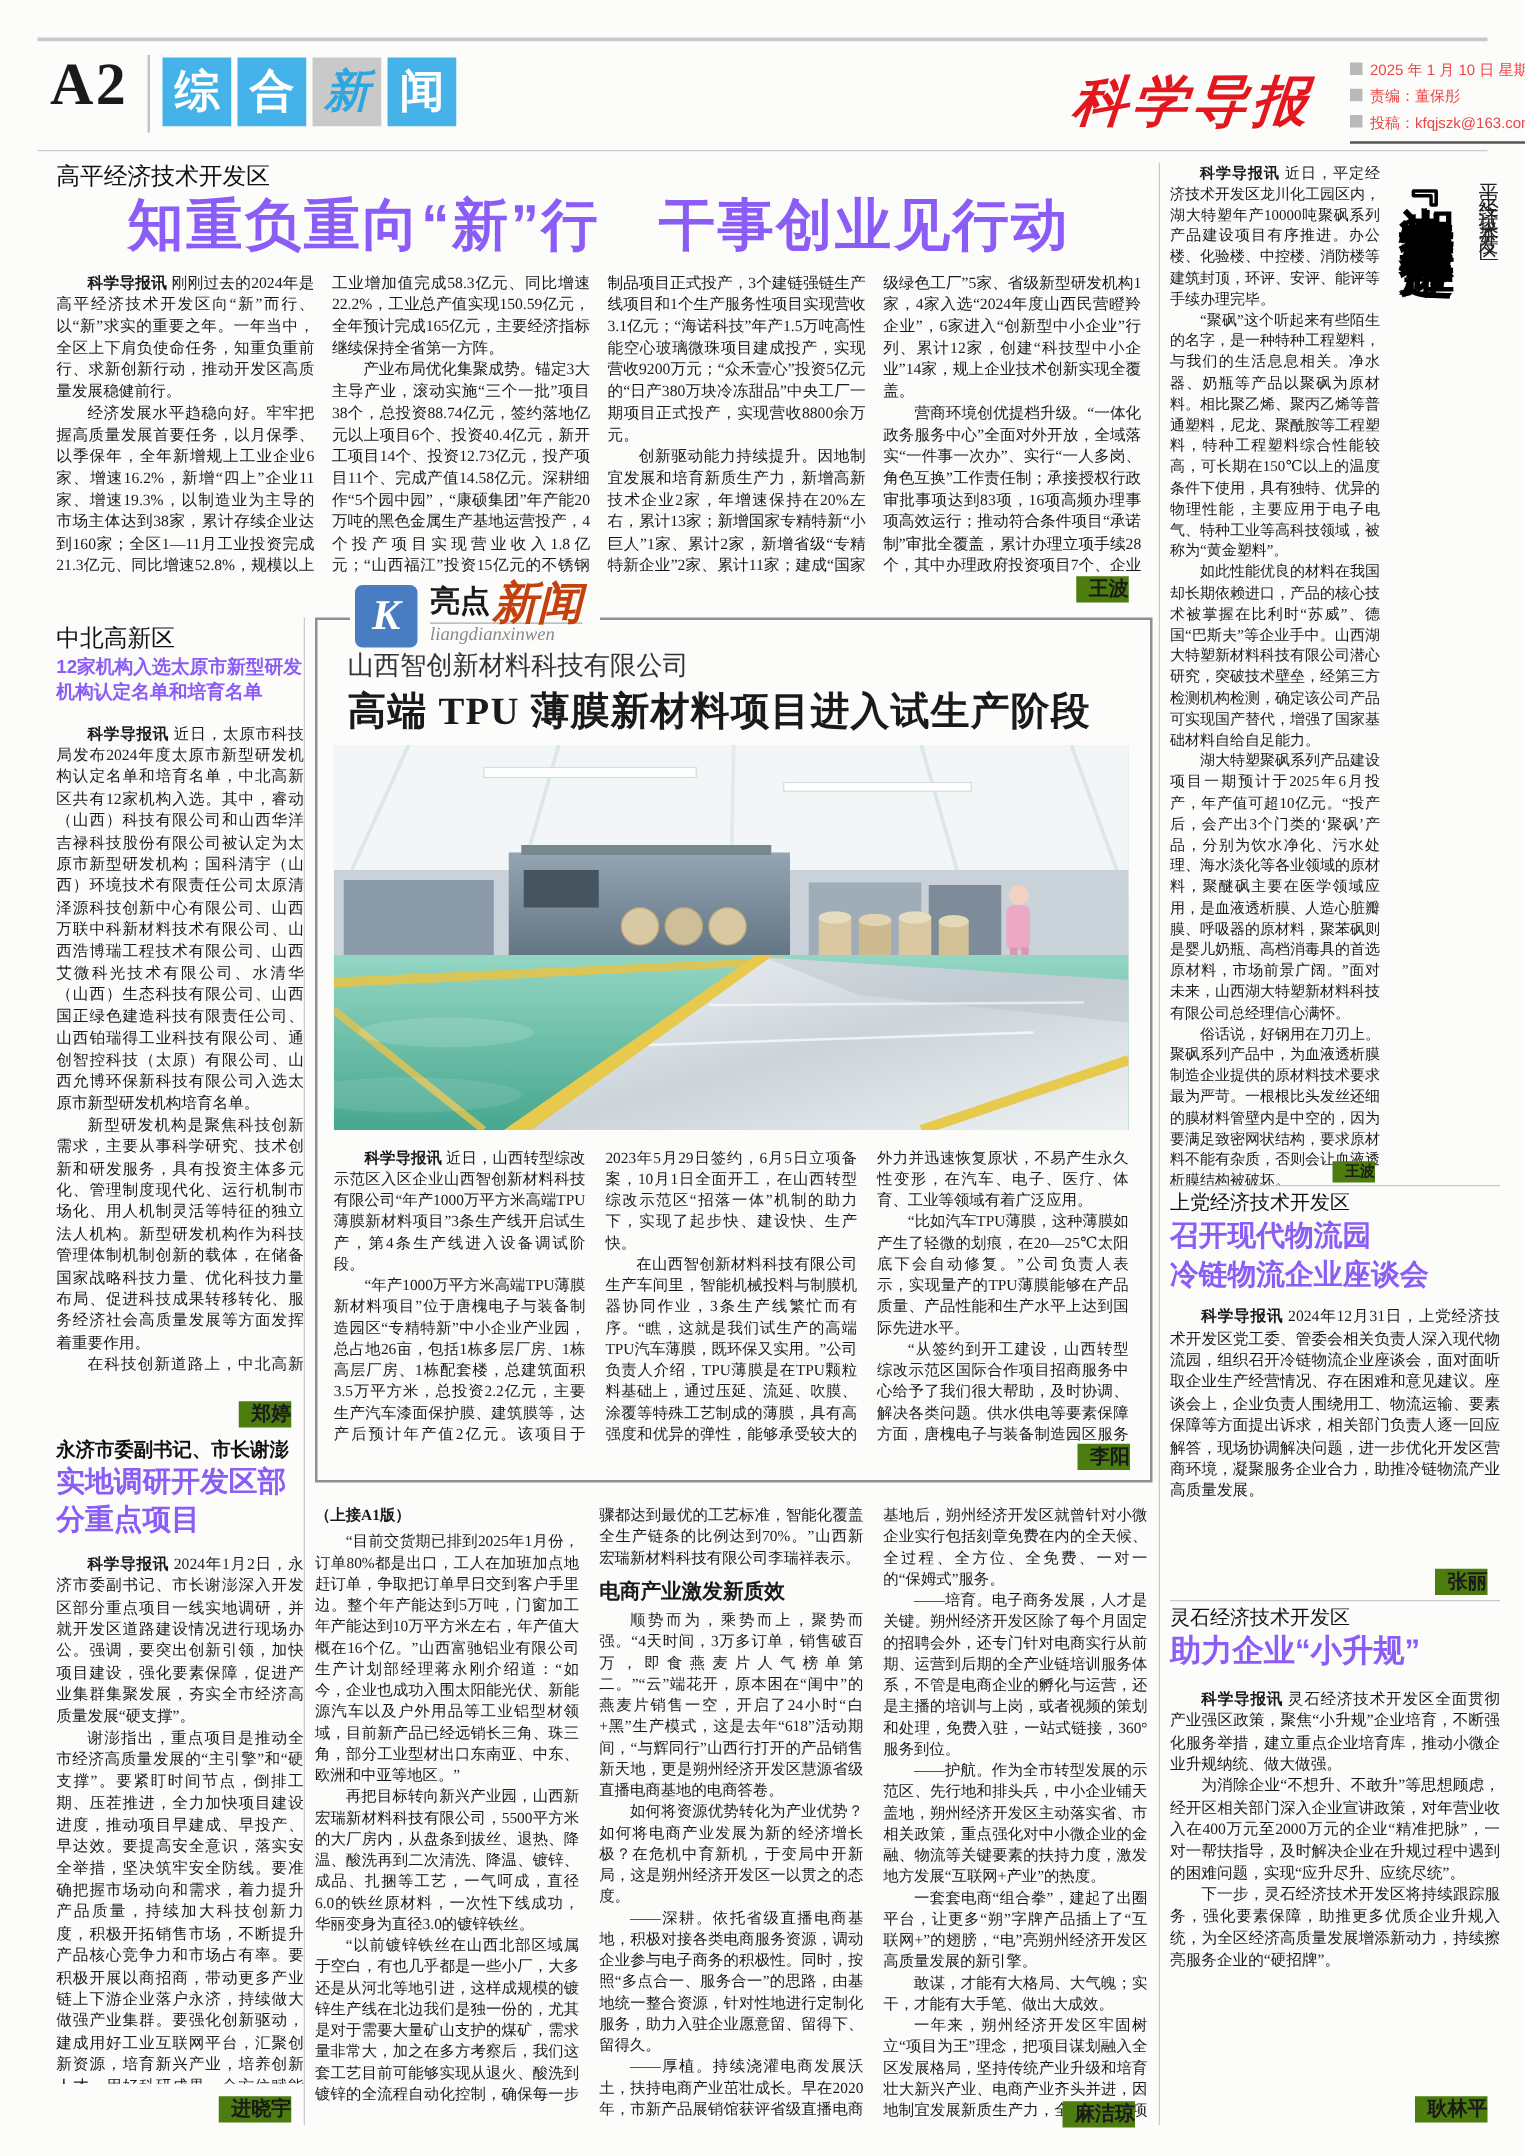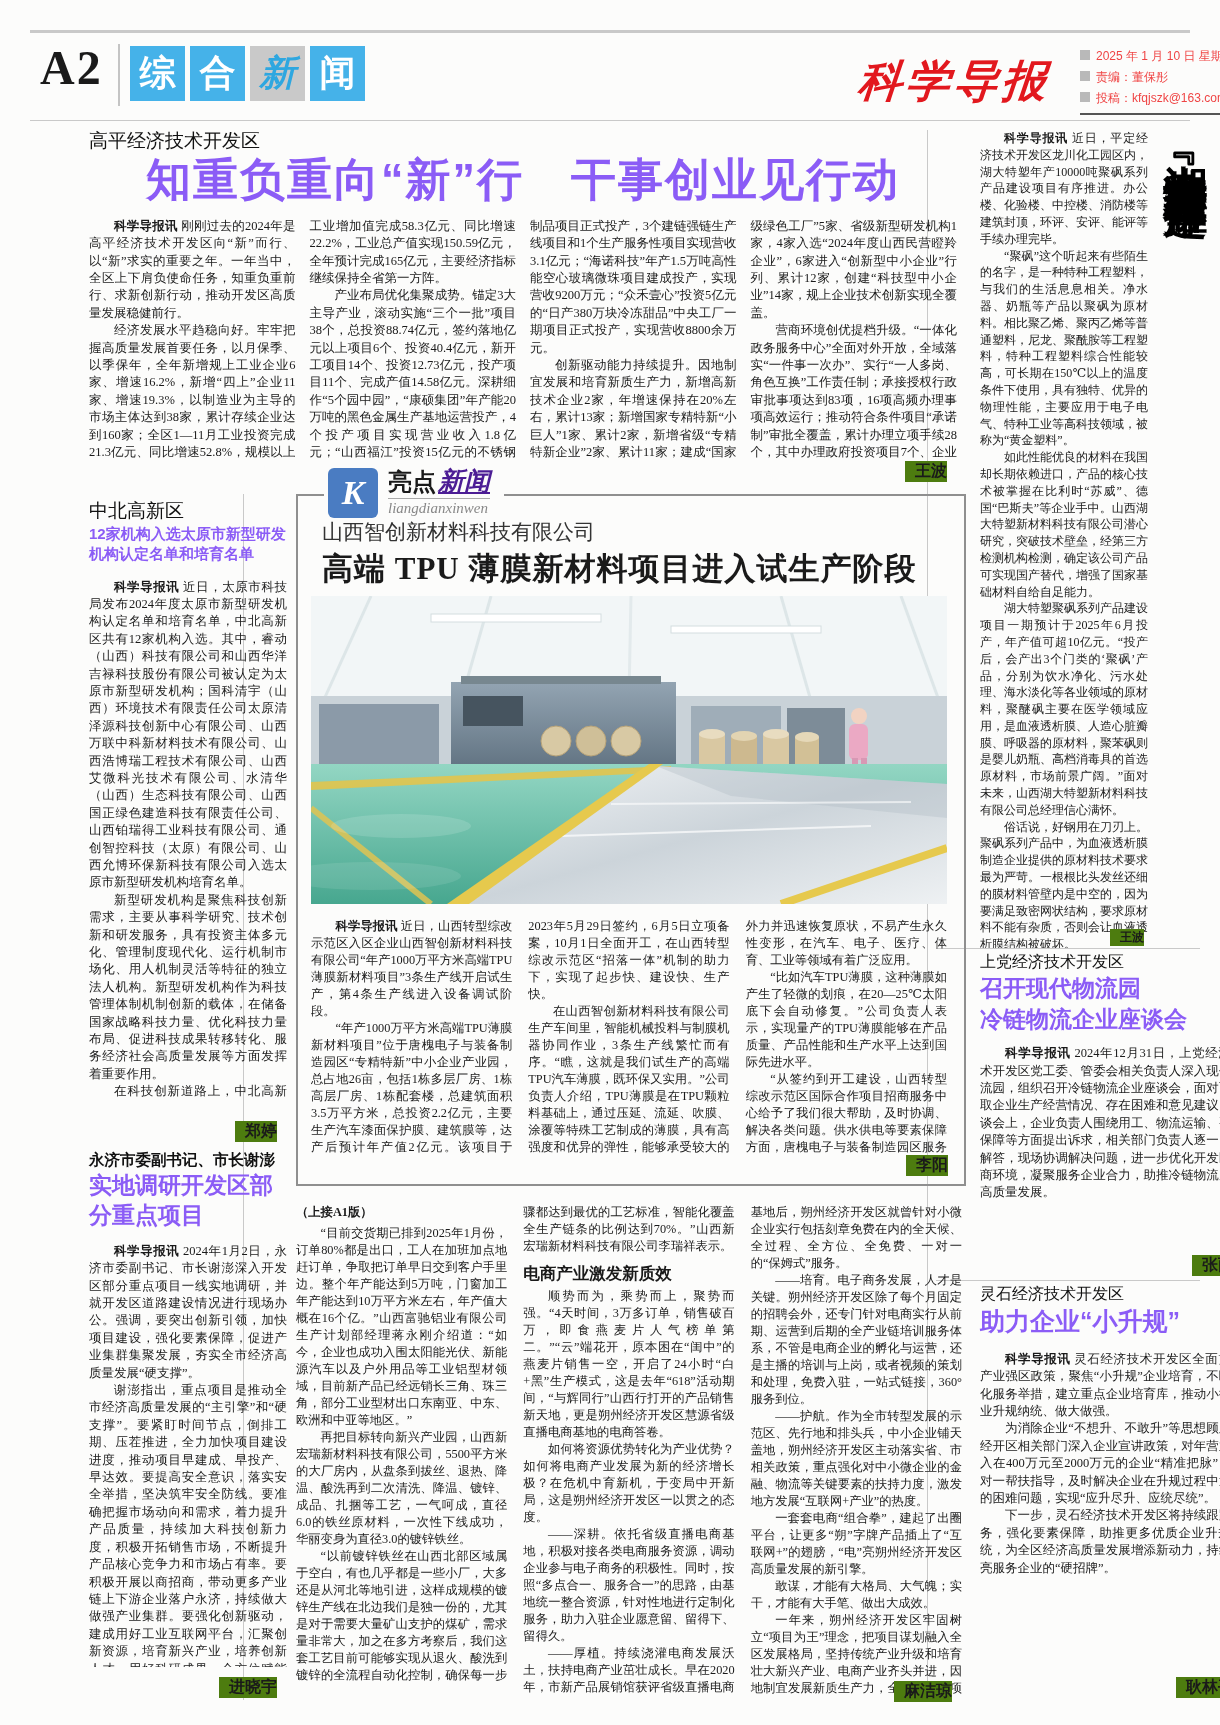--- a/index.html
+++ b/index.html
@@ -19,21 +19,21 @@
   #pubinfo{position:absolute;left:1080px;top:46px;width:166px;font-family:"Liberation Sans",sans-serif;
            font-size:12px;line-height:21px;color:#ef4444;border-bottom:2px solid #555;padding-bottom:4px;}
   .sq{display:inline-block;width:10px;height:10px;background:#b9b9b9;margin-right:6px;}
   
   .kicker{font-family:"Liberation Sans",sans-serif;font-size:19px;color:#111;}
   .headline{font-family:"Liberation Sans",sans-serif;font-weight:900;color:#8b5cf6;}
   .para{margin:0;text-indent:2em;}
   .body{text-align:justify;overflow:hidden;}
   .byline{position:absolute;right:10px;bottom:2px;font-weight:bold;background:#4d7c0f;padding-left:10px;}
   .cols{column-fill:auto;}
-  section{position:absolute;margin-left:44px;}
+  section{position:absolute;}
   
   #top-art{left:45px;top:128px;width:868px;height:356px;}
   #top-art .headline{font-size:45px;line-height:1.15;text-align:center;letter-spacing:2px;margin-top:8px;}
   #top-art .body{margin-top:12px;height:244px;column-count:4;column-gap:14px;font-size:12.5px;line-height:17.4px;}
   
   #pingding{left:936px;top:130px;width:264px;height:818px;display:flex;}
   #pd-text{flex:1;font-size:12px;line-height:16.8px;text-align:justify;overflow:hidden;position:relative;padding-right:6px;}
   #pd-head{width:62px;writing-mode:vertical-rl;font-family:"Liberation Serif",serif;font-weight:900;
            font-size:44px;line-height:62px;letter-spacing:2px;color:#000;}
   #pd-kick{width:28px;writing-mode:vertical-rl;font-family:"Liberation Sans",sans-serif;font-size:16px;
@@ -45,21 +45,21 @@
   #yongji{left:45px;top:1150px;width:198px;height:550px;}
   #yongji .kicker{font-size:15.5px;font-weight:bold;}
   #yongji .headline{font-size:23px;line-height:1.3;margin-top:8px;}
   #yongji .body{margin-top:12px;height:424px;font-size:12.5px;line-height:17.4px;}
   
   #hibox{left:252px;top:494px;width:666px;height:688px;border:2px solid #8f8f8f;}
   #hibox-logo{position:absolute;left:26px;top:-28px;display:flex;align-items:flex-start;gap:10px;background:#fcfcfb;padding:0 14px 2px 4px;}
   #k-badge{width:50px;height:50px;background:#4a7cc2;border-radius:6px;color:#fff;display:flex;align-items:center;justify-content:center;
            font-size:34px;font-weight:bold;font-style:italic;font-family:"Liberation Serif",serif;}
   #hibox-title-black{font-family:"Liberation Sans",sans-serif;font-weight:900;font-size:24px;line-height:28px;}
-  #hibox-title-blue{font-family:"Liberation Serif",serif;font-weight:bold;font-style:italic;font-size:26px;line-height:28px;color:#4c1d95;text-decoration:underline;}
+  #hibox-title-blue{font-family:"Liberation Serif",serif;font-weight:bold;font-style:italic;font-size:36px;line-height:28px;color:#c2410c;}
   #hibox-pinyin{font-style:italic;font-size:15px;color:#888;border-top:1px solid #aaa;margin-top:2px;padding-top:1px;}
   #hi-kicker{position:absolute;left:24px;top:22px;font-family:"Liberation Sans",sans-serif;font-size:21px;color:#333;}
   #hi-headline{position:absolute;left:24px;top:52px;font-family:"Liberation Serif",serif;font-weight:900;font-size:31px;letter-spacing:1px;}
   #photo{position:absolute;left:13px;top:100px;width:636px;height:308px;background:#dfe7e8;overflow:hidden;}
   #hi-body{position:absolute;left:13px;top:422px;width:636px;height:240px;column-count:3;column-gap:16px;
            font-size:12.3px;line-height:17px;text-align:justify;overflow:hidden;}
   #hibox .byline{right:16px;bottom:8px;}
   
   #contart{left:252px;top:1204px;width:666px;height:500px;}
   #cont-cols{height:496px;column-count:3;column-gap:16px;font-size:12.3px;line-height:17px;text-align:justify;overflow:hidden;}

